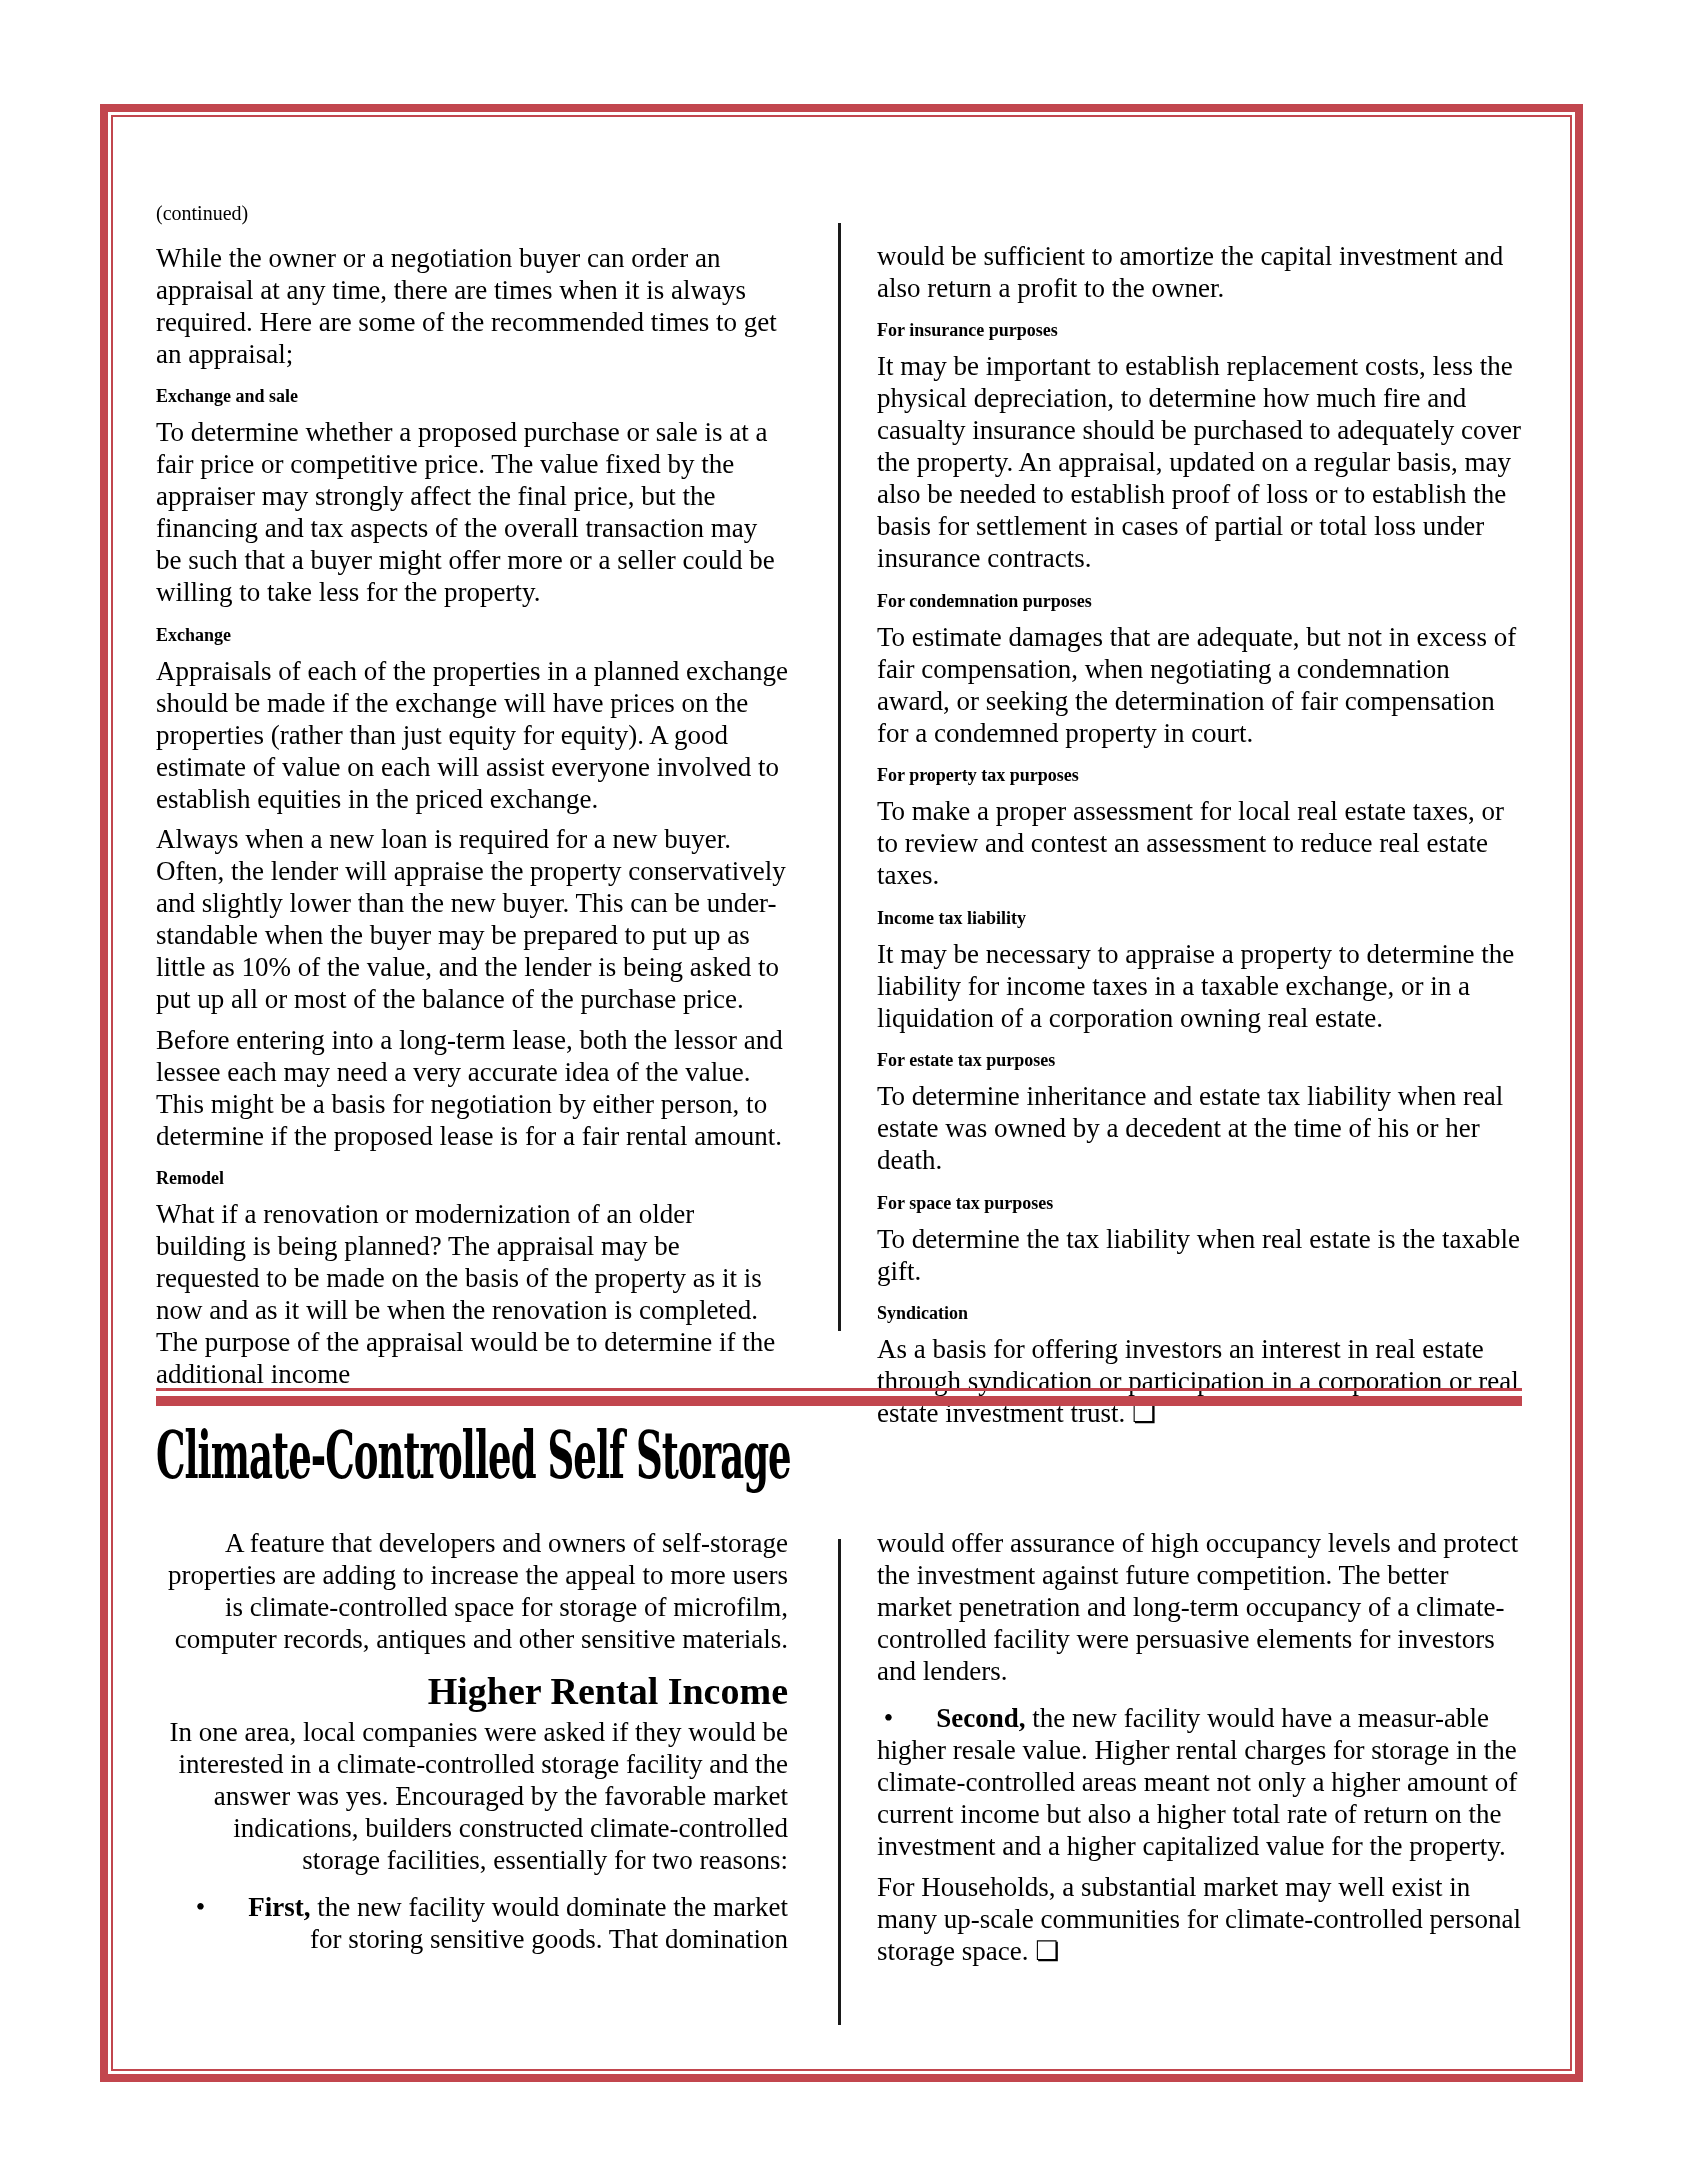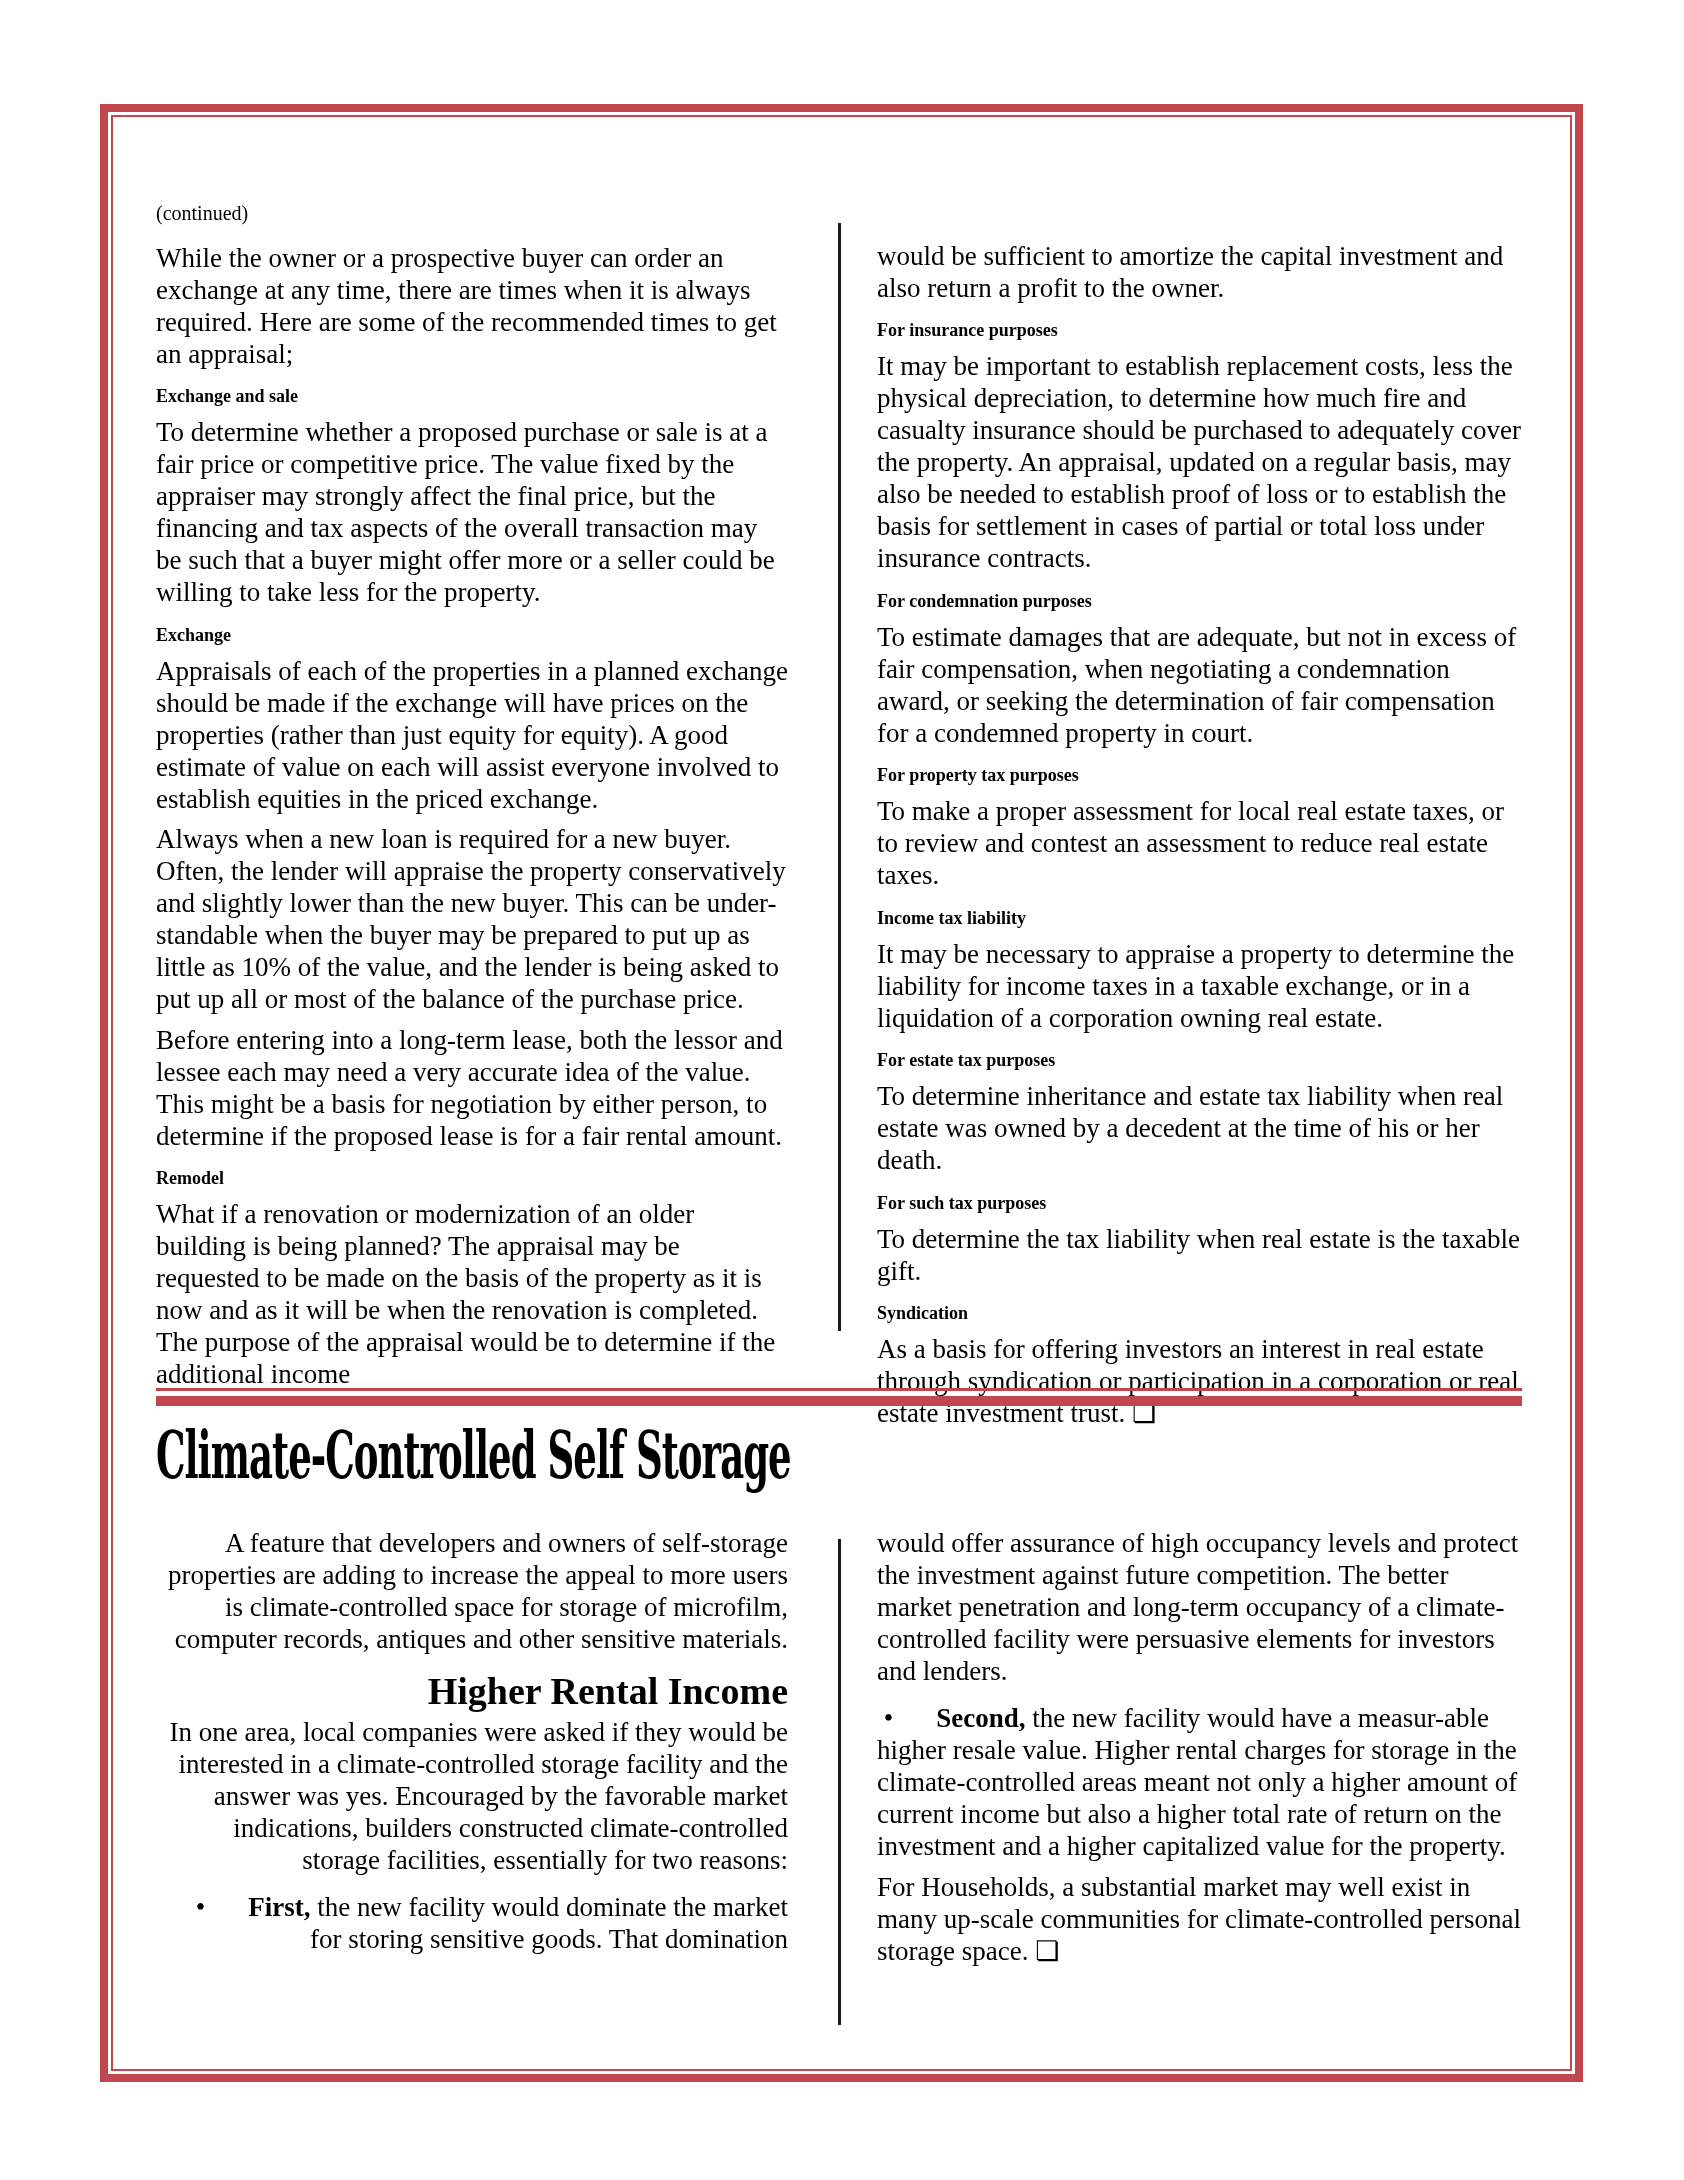--- a/index.html
+++ b/index.html
@@ -86,21 +86,21 @@
 </style>
 </head>
 <body>
 
 <div class="frame-outer">
   <div class="frame-inner"></div>
 </div>
 
 <div class="col s1-left">
   <p class="continued">(continued)</p>
-  <p class="body">While the owner or a prospective buyer can order an exchange at any time, there are times when it is always required.  Here are some of the recommended times to get an appraisal;</p>
+  <p class="body">While the owner or a negotiation buyer can order an appraisal at any time, there are times when it is always required.  Here are some of the recommended times to get an appraisal;</p>
   <h3 class="subhead">Exchange and sale</h3>
   <p class="body">To determine whether a proposed purchase or sale is at a fair price or competitive price. The value fixed by the appraiser may strongly affect the final price, but the financing and tax aspects of the overall transaction may be such that a buyer might offer more or a seller could be willing to take less for the property.</p>
   <h3 class="subhead">Exchange</h3>
   <p class="body">Appraisals of each of the properties in a planned exchange should be made if the exchange will have prices on the properties (rather than just equity for equity). A good estimate of value on each will assist everyone involved to establish equities in the priced exchange.</p>
   <p class="body">Always when a new loan is required for a new buyer. Often, the lender will appraise the property conservatively and slightly lower than the new buyer. This can be under-standable when the buyer may be prepared to put up as little as 10% of the value, and the lender is being asked to put up all or most of the balance of the purchase price.</p>
   <p class="body">Before entering into a long-term lease, both the lessor and lessee each may need a very accurate idea of the value. This might be a basis for negotiation by either person, to determine if the proposed lease is for a fair rental amount.</p>
   <h3 class="subhead">Remodel</h3>
   <p class="body">What if a renovation or modernization of an older building is being planned? The appraisal may be requested to be made on the basis of the property as it is now and as it will be when the renovation is completed. The purpose of the appraisal would be to determine if the additional income</p>
 </div>
 
@@ -111,21 +111,21 @@
   <h3 class="subhead">For insurance purposes</h3>
   <p class="body">It may be important to establish replacement costs, less the physical depreciation, to determine how much fire and casualty insurance should be purchased to adequately cover the property. An appraisal, updated on a regular basis, may also be needed to establish proof of loss or to establish the basis for settlement in cases of partial or total loss under insurance contracts.</p>
   <h3 class="subhead">For condemnation purposes</h3>
   <p class="body">To estimate damages that are adequate, but not in excess of fair compensation, when negotiating a condemnation award, or seeking the determination of fair compensation for a condemned property in court.</p>
   <h3 class="subhead">For property tax purposes</h3>
   <p class="body">To make a proper assessment for local real estate taxes, or to review and contest an assessment to reduce real estate taxes.</p>
   <h3 class="subhead">Income tax liability</h3>
   <p class="body">It may be necessary to appraise a property to determine the liability for income taxes in a taxable exchange, or in a liquidation of a corporation owning real estate.</p>
   <h3 class="subhead">For estate tax purposes</h3>
   <p class="body">To determine inheritance and estate tax liability when real estate was owned by a decedent at the time of his or her death.</p>
-  <h3 class="subhead">For such tax purposes</h3>
+  <h3 class="subhead">For space tax purposes</h3>
   <p class="body">To determine the tax liability when real estate is the taxable gift.</p>
   <h3 class="subhead">Syndication</h3>
   <p class="body">As a basis for offering investors an interest in real estate through syndication or participation in a corporation or real estate investment trust. ❏</p>
 </div>
 
 <div class="section-divider">
   <div class="thin"></div>
   <div class="gap"></div>
   <div class="thick"></div>
 </div>

